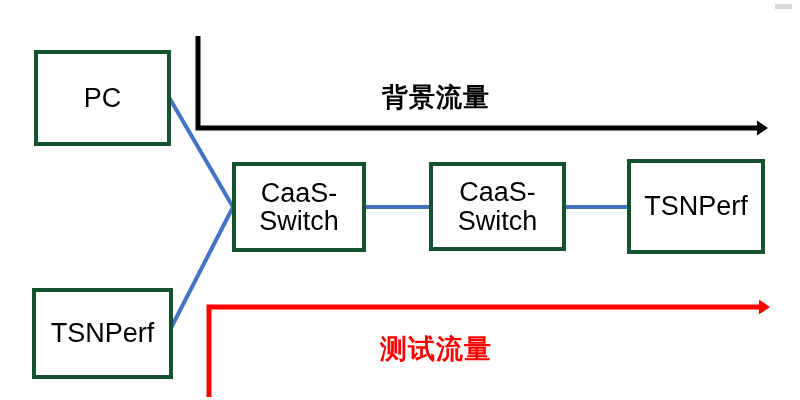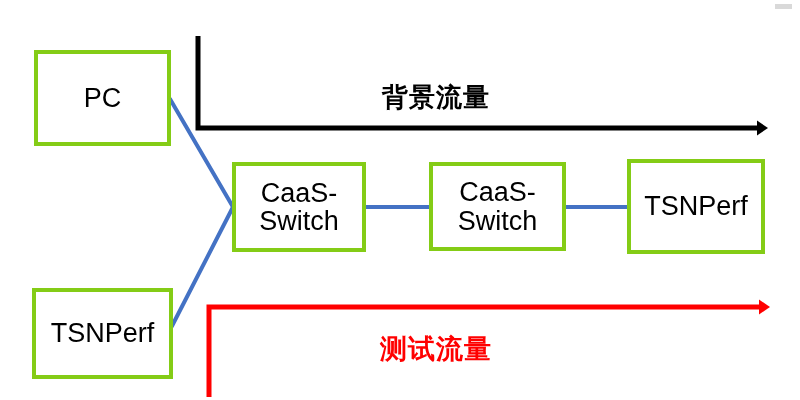--- a/index.html
+++ b/index.html
@@ -11,21 +11,21 @@
     position: relative;
     width: 800px;
     height: 400px;
     background: #ffffff;
     overflow: hidden;
     font-family: "Liberation Sans", "DejaVu Sans", sans-serif;
   }
   .node-box {
     position: absolute;
     box-sizing: border-box;
-    border: 4px solid #84cc16;
+    border: 4px solid #14532d;
     background: #ffffff;
     display: flex;
     align-items: center;
     justify-content: center;
     text-align: center;
     color: #000000;
     line-height: 1.04;
     white-space: pre-line;
   }
   #box-pc        { left: 34px;  top: 50px;  width: 137px; height: 96px;  font-size: 27px; }

